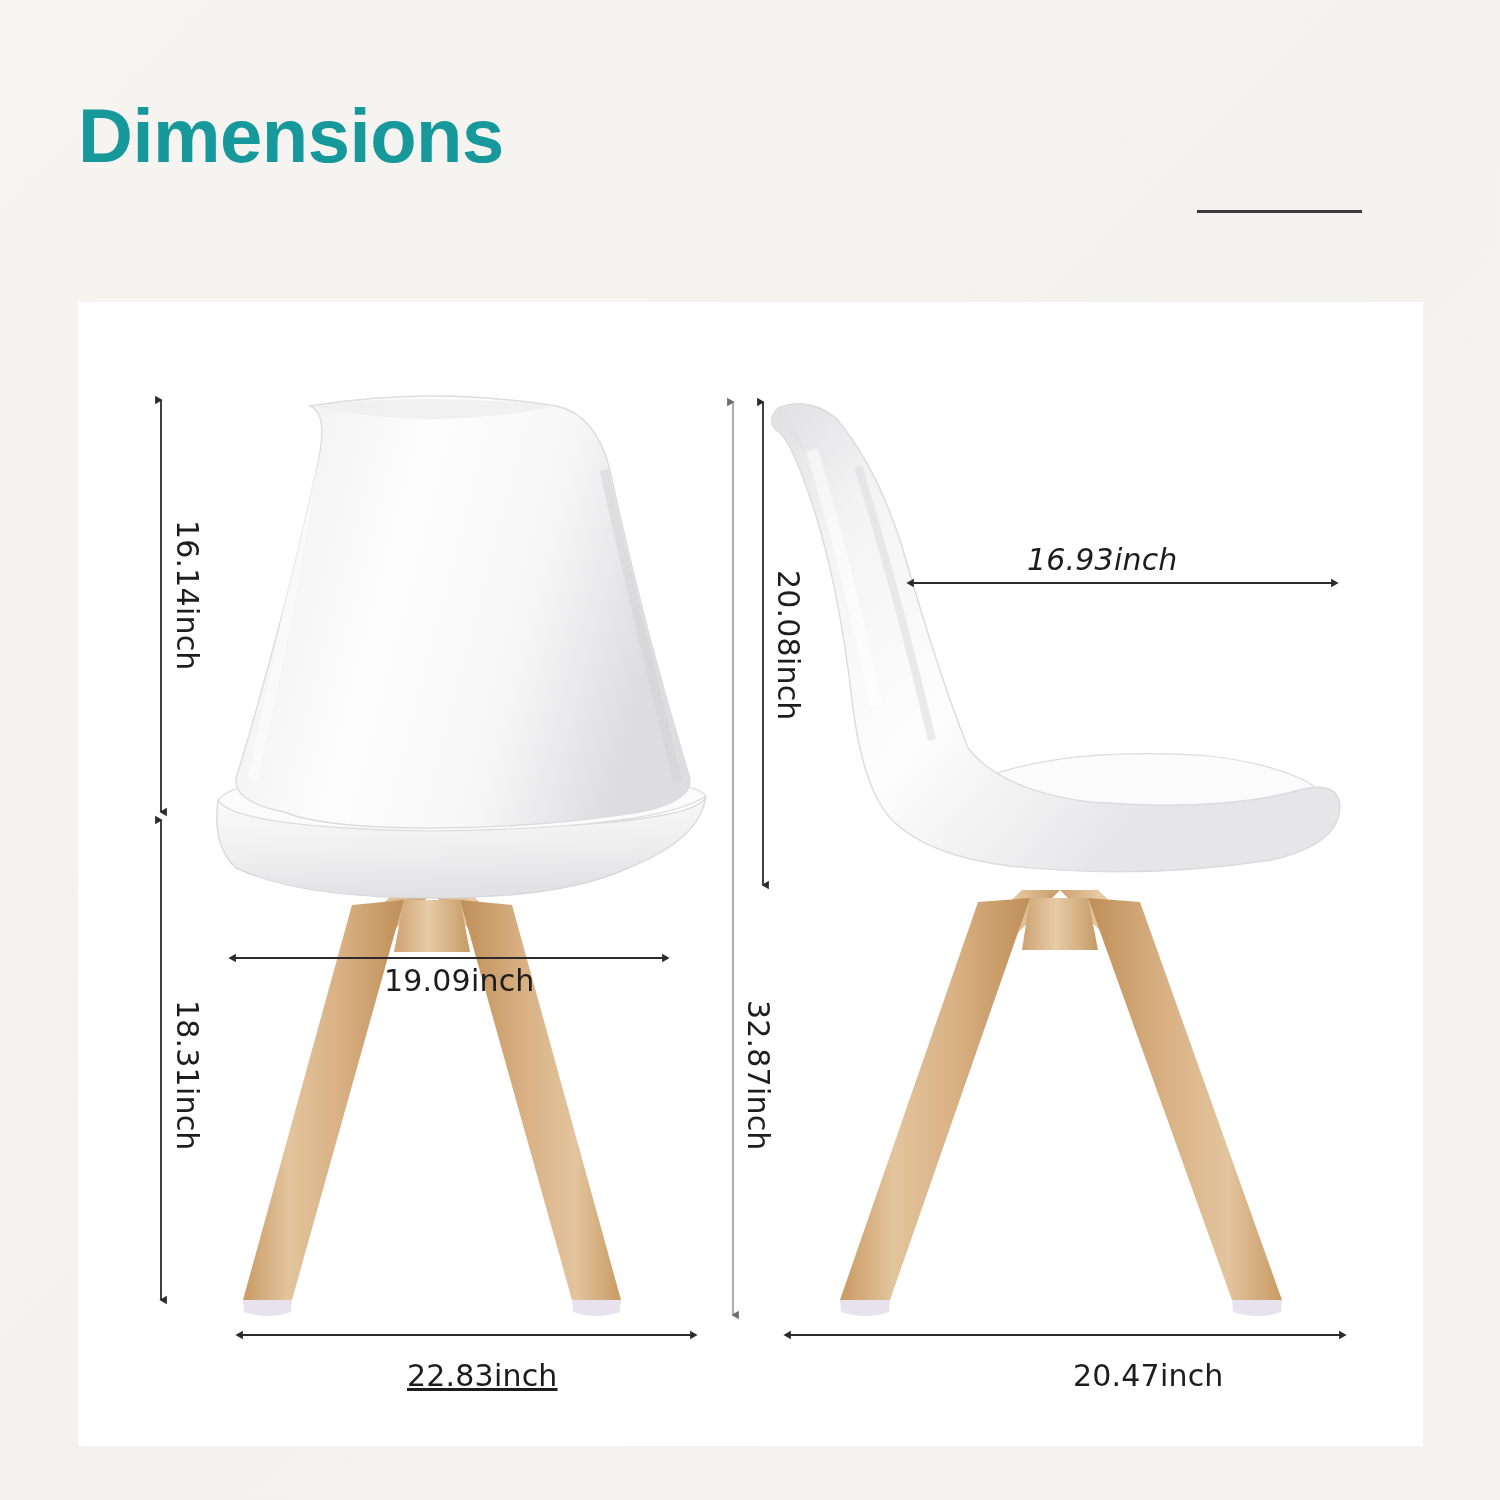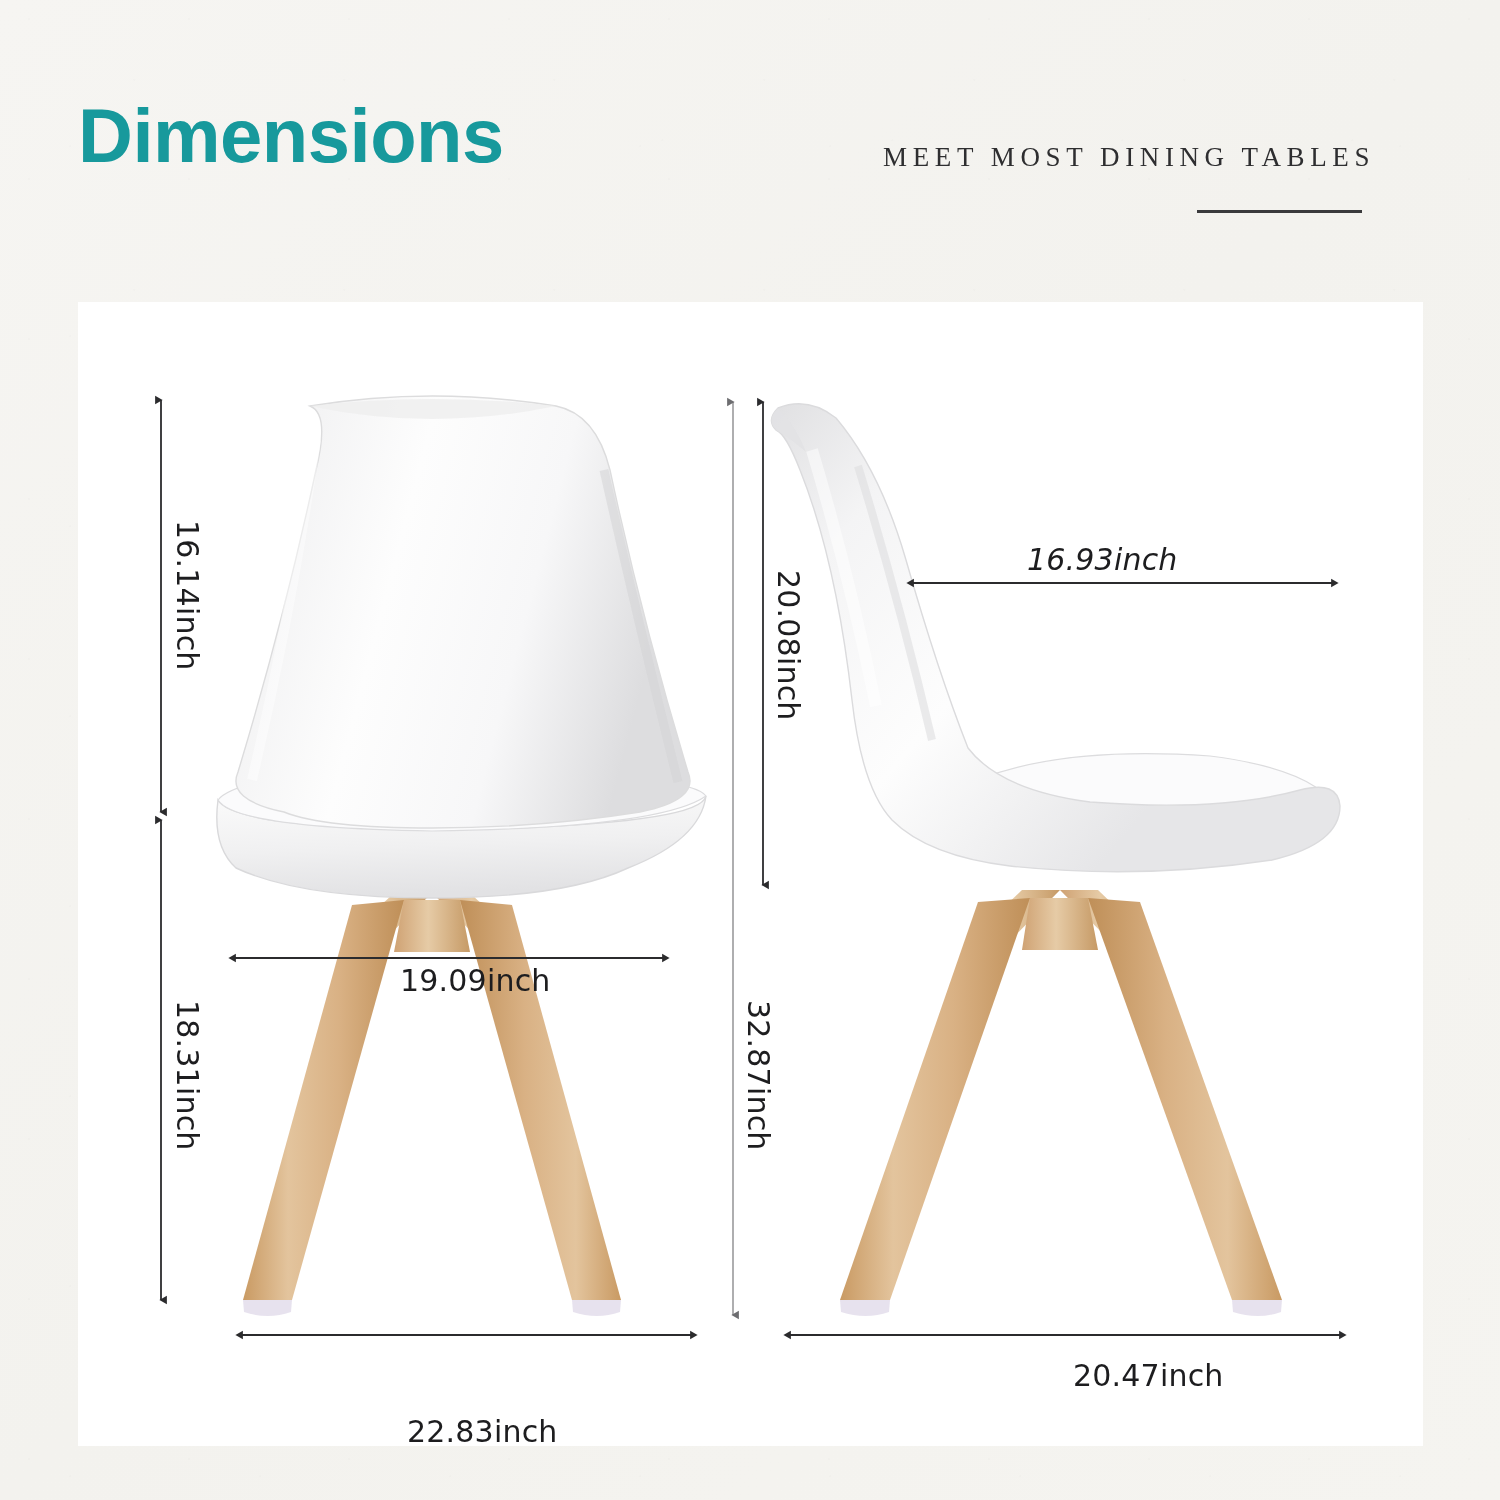--- a/index.html
+++ b/index.html
@@ -92,21 +92,20 @@
     transform: rotate(90deg);
   }
 </style>
 </head>
 <body>
 
 <div id="root">
 
   <div id="header-title">Dimensions</div>
 
-  <div id="header-subtitle">MEET MOST DINING TABLES</div>
 
   <div id="header-rule"></div>
 
   <div id="panel"></div>
 
   <svg id="scene" viewBox="0 0 1500 1500">
     <defs>
 
       <linearGradient id="woodL" x1="0" y1="0" x2="1" y2="0">
         <stop offset="0%" stop-color="#c99a63"></stop>
@@ -285,23 +284,23 @@
       <line x1="908" y1="583" x2="1337" y2="583" stroke="#2b2b2d" stroke-width="1.8" marker-start="url(#arrLeft)" marker-end="url(#arrRight)"></line>
 
       <line x1="785" y1="1335" x2="1345" y2="1335" stroke="#2b2b2d" stroke-width="1.8" marker-start="url(#arrLeft)" marker-end="url(#arrRight)"></line>
     </g>
   </svg>
 
   <div class="dim-label vertical" style="left:205px; top:520px;">16.14inch</div>
 
   <div class="dim-label vertical" style="left:205px; top:1000px;">18.31inch</div>
 
-  <div class="dim-label" style="left:400px; top:963px;">19.09inch</div>
-
-  <div class="dim-label" style="left:407px; top:1414px;">22.83inch</div>
+  <div class="dim-label" style="left:384px; top:963px;">19.09inch</div>
+
+  <div class="dim-label" style="left:407px; top:1358px;text-decoration:underline;">22.83inch</div>
 
   <div class="dim-label vertical" style="left:806px; top:570px;">20.08inch</div>
 
   <div class="dim-label vertical" style="left:776px; top:1000px;">32.87inch</div>
 
   <div class="dim-label" style="left:1027px; top:542px;font-style:italic;">16.93inch</div>
 
   <div class="dim-label" style="left:1073px; top:1358px;">20.47inch</div>
 
 </div>

